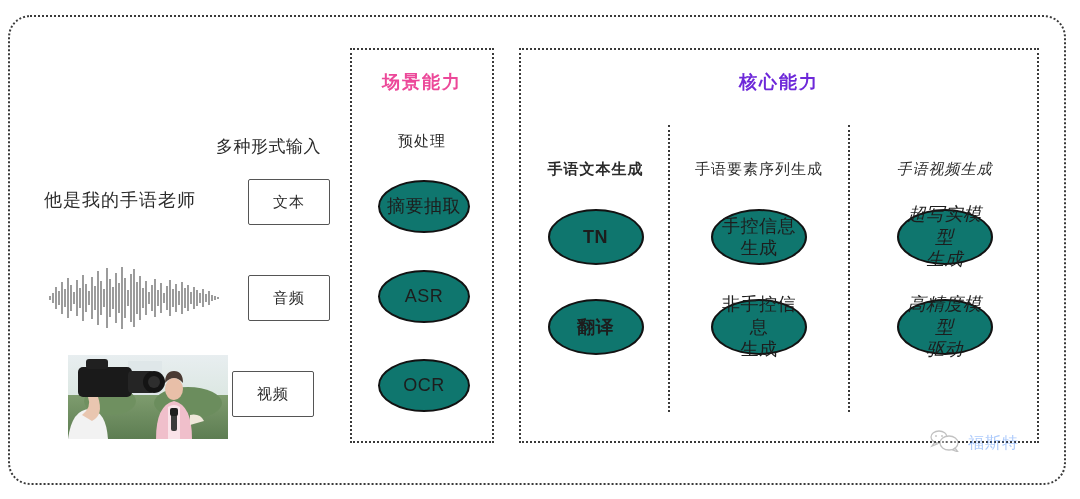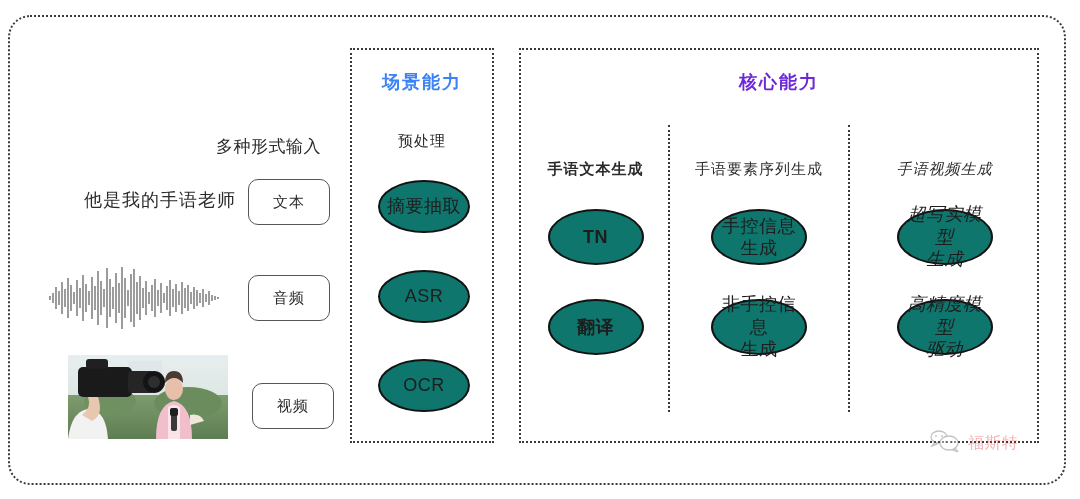--- a/index.html
+++ b/index.html
@@ -27,57 +27,56 @@
     position: absolute; left: 196px; top: 105px;
     width: 150px; text-align: left;
     font-size: 17px; color: #2b2b2b; letter-spacing: 0.5px;
     white-space: nowrap;
   }
 
   .sample-text {
     position: absolute; left: 24px; top: 158px;
     font-size: 18px; color: #2b2b2b; letter-spacing: 1px;
     white-space: nowrap;
-    margin-left: 40px;
   }
 
   .waveform { position: absolute; left: 28px; top: 235px; width: 172px; height: 66px; }
 
   .video-thumb {
     position: absolute; left: 48px; top: 325px;
     width: 160px; height: 84px;
     overflow: hidden;
     background: #c9d4c6;
   }
   .video-thumb svg { display: block; width: 160px; height: 84px; }
 
   .pill {
     position: absolute;
     width: 82px; height: 46px;
     border: 1.6px solid #555;
-    border-radius: 10px;
+    border-radius: 2px;
     background: #fff;
     display: flex; align-items: center; justify-content: center;
     font-size: 15px; color: #2b2b2b; letter-spacing: 1px;
   }
   .pill-text  { left: 228px; top: 149px; }
   .pill-audio { left: 228px; top: 245px; }
-  .pill-video { left: 232px; top: 341px; margin-top: 12px; }
+  .pill-video { left: 212px; top: 341px; }
 
   
   .scene-panel {
     position: absolute;
     left: 350px; top: 48px;
     width: 144px; height: 395px;
     border: 2px dotted #3a3a3a;
   }
   .panel-title {
     position: absolute; left: 0; right: 0; top: 20px;
     text-align: center;
-    font-size: 18px; font-weight: bold; color: #3b82f6; letter-spacing: 2px;
+    font-size: 18px; font-weight: bold; color: #ec4899; letter-spacing: 2px;
   }
   .sub-label {
     position: absolute; left: 0; right: 0;
     text-align: center;
     font-size: 15px; color: #2b2b2b; letter-spacing: 1px;
     white-space: nowrap;
   }
   .scene-sub { top: 82px; }
 
   .ellipse {
@@ -130,21 +129,21 @@
   .core-ell { width: 96px; height: 56px; left: 50%; transform: translateX(-50%); }
   .core-ell-a { top: 159px; }
   .core-ell-b { top: 249px; }
 
   
   .watermark {
     position: absolute; left: 928px; top: 430px;
     display: flex; align-items: center; gap: 6px;
     opacity: 0.42;
   }
-  .wm-text { font-size: 16px; color: #ef4444; letter-spacing: 1px; }
+  .wm-text { font-size: 16px; color: #3b82f6; letter-spacing: 1px; }
 </style>
 </head>
 <body>
 
 <div id="stage">
 
   <div class="outer-frame"></div>
 
   <div class="input-area">
 

